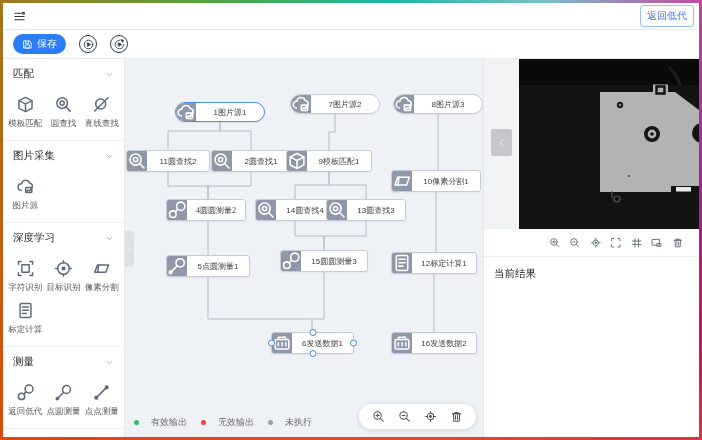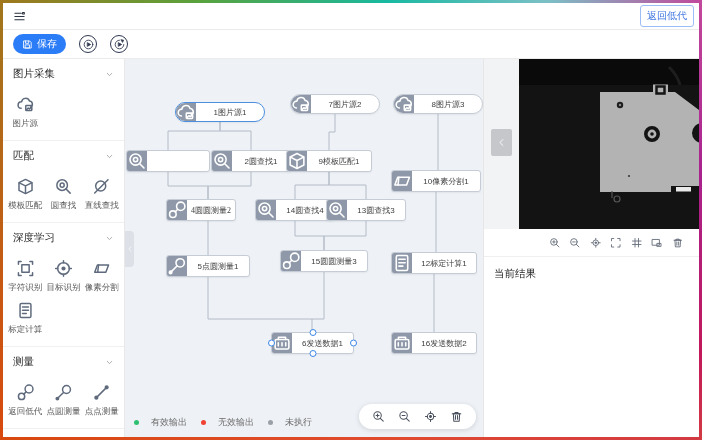--- a/index.html
+++ b/index.html
@@ -113,77 +113,77 @@
           </svg>
         </span>
     </button>
   </div>
 
   <div class="main">
 
     <aside class="sidebar" id="sidebar">
         <div class="section">
           <div class="sec-h">
+            <span>匹配</span>
+            <span class="ic ">
+              <svg viewBox="0 0 14 14" fill="none" stroke="currentColor" stroke-width="1.1" stroke-linecap="round" stroke-linejoin="round">
+                <path d="M3.5 5.2L7 8.7l3.5-3.5"></path>
+              </svg>
+            </span>
+          </div>
+          <div class="items">
+            <div class="s-item">
+              <span class="ic ">
+                <svg viewBox="0 0 14 14" fill="none" stroke="currentColor" stroke-width="1.1" stroke-linecap="round" stroke-linejoin="round">
+                  <path d="M7 1.8l4.8 2.4v5.6L7 12.2 2.2 9.8V4.2z"></path>
+                  <path d="M2.4 4.3L7 6.6l4.6-2.3M7 6.6v5.4"></path>
+                </svg>
+              </span>
+              <span>模板匹配</span>
+            </div>
+            <div class="s-item">
+              <span class="ic ">
+                <svg viewBox="0 0 14 14" fill="none" stroke="currentColor" stroke-width="1.1" stroke-linecap="round" stroke-linejoin="round">
+                  <circle cx="6" cy="6" r="3.9"></circle>
+                  <circle cx="6" cy="6" r="1.5"></circle>
+                  <path d="M8.9 8.9l3 3"></path>
+                </svg>
+              </span>
+              <span>圆查找</span>
+            </div>
+            <div class="s-item">
+              <span class="ic ">
+                <svg viewBox="0 0 14 14" fill="none" stroke="currentColor" stroke-width="1.1" stroke-linecap="round" stroke-linejoin="round">
+                  <circle cx="6.4" cy="6.6" r="3.7"></circle>
+                  <path d="M2 11.8L11.8 2"></path>
+                </svg>
+              </span>
+              <span>直线查找</span>
+            </div>
+          </div>
+        </div>
+        <div class="section">
+          <div class="sec-h">
             <span>图片采集</span>
             <span class="ic ">
               <svg viewBox="0 0 14 14" fill="none" stroke="currentColor" stroke-width="1.1" stroke-linecap="round" stroke-linejoin="round">
                 <path d="M3.5 5.2L7 8.7l3.5-3.5"></path>
               </svg>
             </span>
           </div>
           <div class="items">
             <div class="s-item">
               <span class="ic ">
                 <svg viewBox="0 0 14 14" fill="none" stroke="currentColor" stroke-width="1.1" stroke-linecap="round" stroke-linejoin="round">
                   <path d="M3.8 9.8a2.4 2.4 0 0 1 .3-4.8 3 3 0 0 1 5.8-.5 2.3 2.3 0 0 1 .8 4.4"></path>
                   <rect x="7.2" y="7.8" width="4.4" height="3.7" rx=".4"></rect>
                   <path d="M7.8 10.8l1.2-1.2.9.7 1-1 .6.7"></path>
                 </svg>
               </span>
               <span>图片源</span>
-            </div>
-          </div>
-        </div>
-        <div class="section">
-          <div class="sec-h">
-            <span>匹配</span>
-            <span class="ic ">
-              <svg viewBox="0 0 14 14" fill="none" stroke="currentColor" stroke-width="1.1" stroke-linecap="round" stroke-linejoin="round">
-                <path d="M3.5 5.2L7 8.7l3.5-3.5"></path>
-              </svg>
-            </span>
-          </div>
-          <div class="items">
-            <div class="s-item">
-              <span class="ic ">
-                <svg viewBox="0 0 14 14" fill="none" stroke="currentColor" stroke-width="1.1" stroke-linecap="round" stroke-linejoin="round">
-                  <path d="M7 1.8l4.8 2.4v5.6L7 12.2 2.2 9.8V4.2z"></path>
-                  <path d="M2.4 4.3L7 6.6l4.6-2.3M7 6.6v5.4"></path>
-                </svg>
-              </span>
-              <span>模板匹配</span>
-            </div>
-            <div class="s-item">
-              <span class="ic ">
-                <svg viewBox="0 0 14 14" fill="none" stroke="currentColor" stroke-width="1.1" stroke-linecap="round" stroke-linejoin="round">
-                  <circle cx="6" cy="6" r="3.9"></circle>
-                  <circle cx="6" cy="6" r="1.5"></circle>
-                  <path d="M8.9 8.9l3 3"></path>
-                </svg>
-              </span>
-              <span>圆查找</span>
-            </div>
-            <div class="s-item">
-              <span class="ic ">
-                <svg viewBox="0 0 14 14" fill="none" stroke="currentColor" stroke-width="1.1" stroke-linecap="round" stroke-linejoin="round">
-                  <circle cx="6.4" cy="6.6" r="3.7"></circle>
-                  <path d="M2 11.8L11.8 2"></path>
-                </svg>
-              </span>
-              <span>直线查找</span>
             </div>
           </div>
         </div>
         <div class="section">
           <div class="sec-h">
             <span>深度学习</span>
             <span class="ic ">
               <svg viewBox="0 0 14 14" fill="none" stroke="currentColor" stroke-width="1.1" stroke-linecap="round" stroke-linejoin="round">
                 <path d="M3.5 5.2L7 8.7l3.5-3.5"></path>
               </svg>
@@ -328,20 +328,21 @@
             <span class="nlabel">8图片源3</span>
           </div>
           <div class="node rect" style="left: 1px; top: 91px; width: 84px;">
             <span class="nic">
               <svg viewBox="0 0 14 14" fill="none" stroke="currentColor" stroke-width="1.1" stroke-linecap="round" stroke-linejoin="round">
                 <circle cx="6" cy="6" r="3.9"></circle>
                 <circle cx="6" cy="6" r="1.5"></circle>
                 <path d="M8.9 8.9l3 3"></path>
               </svg>
             </span>
+            <span class="nlabel">11圆查找2</span>
           </div>
           <div class="node rect" style="left: 86px; top: 91px; width: 80px;">
             <span class="nic">
               <svg viewBox="0 0 14 14" fill="none" stroke="currentColor" stroke-width="1.1" stroke-linecap="round" stroke-linejoin="round">
                 <circle cx="6" cy="6" r="3.9"></circle>
                 <circle cx="6" cy="6" r="1.5"></circle>
                 <path d="M8.9 8.9l3 3"></path>
               </svg>
             </span>
             <span class="nlabel">2圆查找1</span>
@@ -357,21 +358,21 @@
           </div>
           <div class="node rect" style="left: 266px; top: 111px; width: 90px;">
             <span class="nic">
               <svg viewBox="0 0 14 14" fill="none" stroke="currentColor" stroke-width="1.1" stroke-linecap="round" stroke-linejoin="round">
                 <path d="M2 9.8l2-5.4h8.2l-2 5.4z"></path>
                 <path d="M4.8 4.4L4.2 9.8"></path>
               </svg>
             </span>
             <span class="nlabel">10像素分割1</span>
           </div>
-          <div class="node rect" style="left: 41px; top: 140px; width: 70px; font-family: Liberation Serif, serif;">
+          <div class="node rect" style="left: 41px; top: 140px; width: 80px; font-family: Liberation Serif, serif;">
             <span class="nic">
               <svg viewBox="0 0 14 14" fill="none" stroke="currentColor" stroke-width="1.1" stroke-linecap="round" stroke-linejoin="round">
                 <circle cx="4.1" cy="9.9" r="2.3"></circle>
                 <circle cx="9.6" cy="4.4" r="2.9"></circle>
                 <path d="M5.8 8.2l1.7-1.7"></path>
               </svg>
             </span>
             <span class="nlabel">4圆圆测量2</span>
           </div>
           <div class="node rect" style="left: 130px; top: 140px; width: 80px;">

